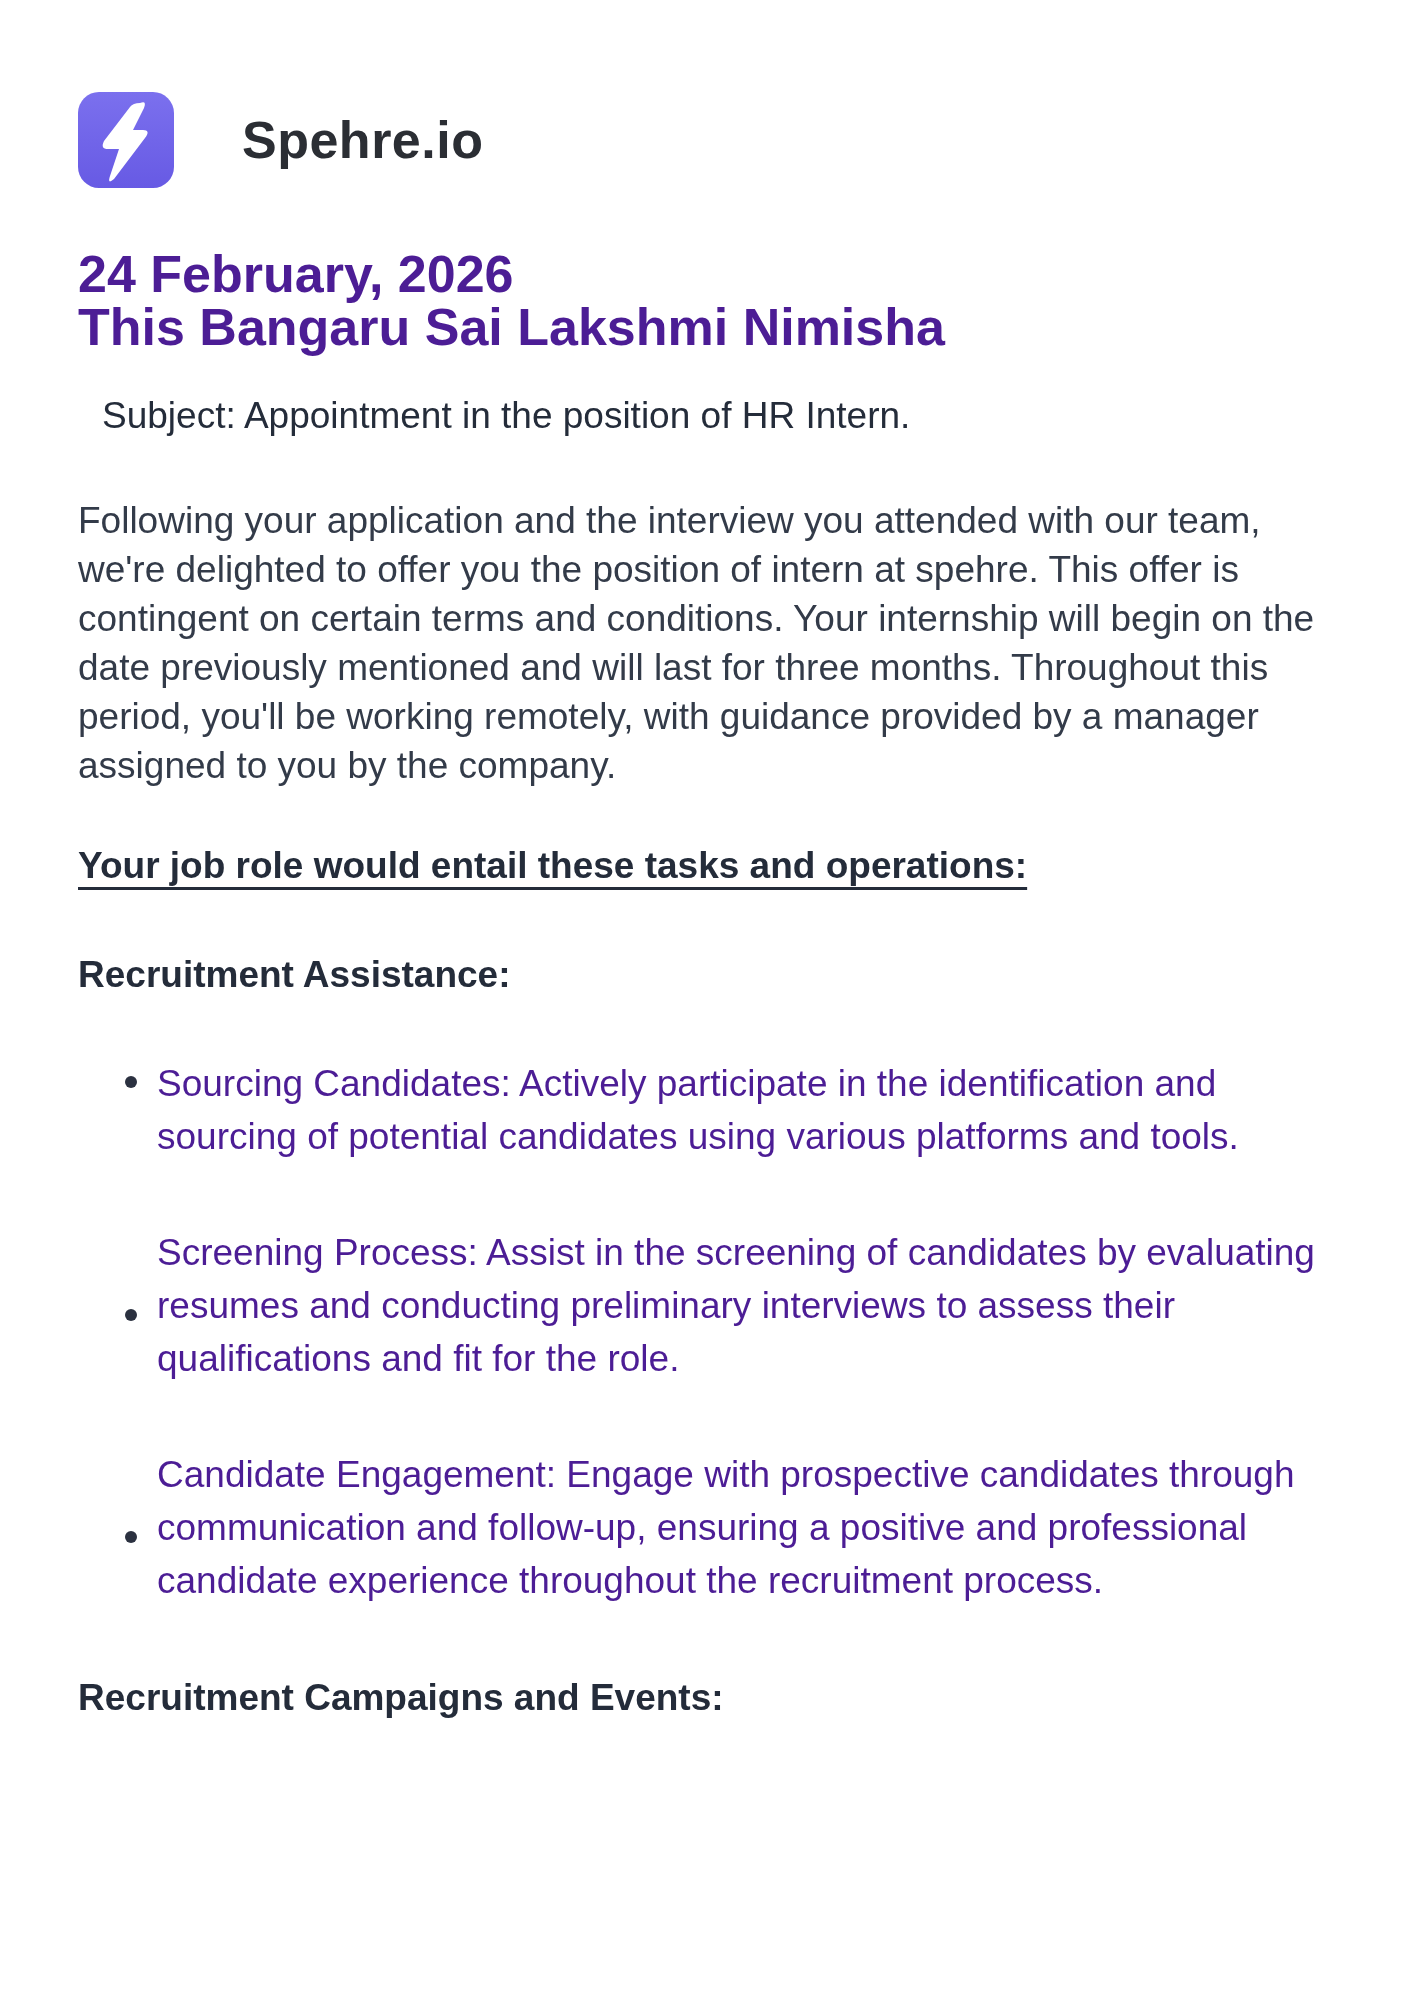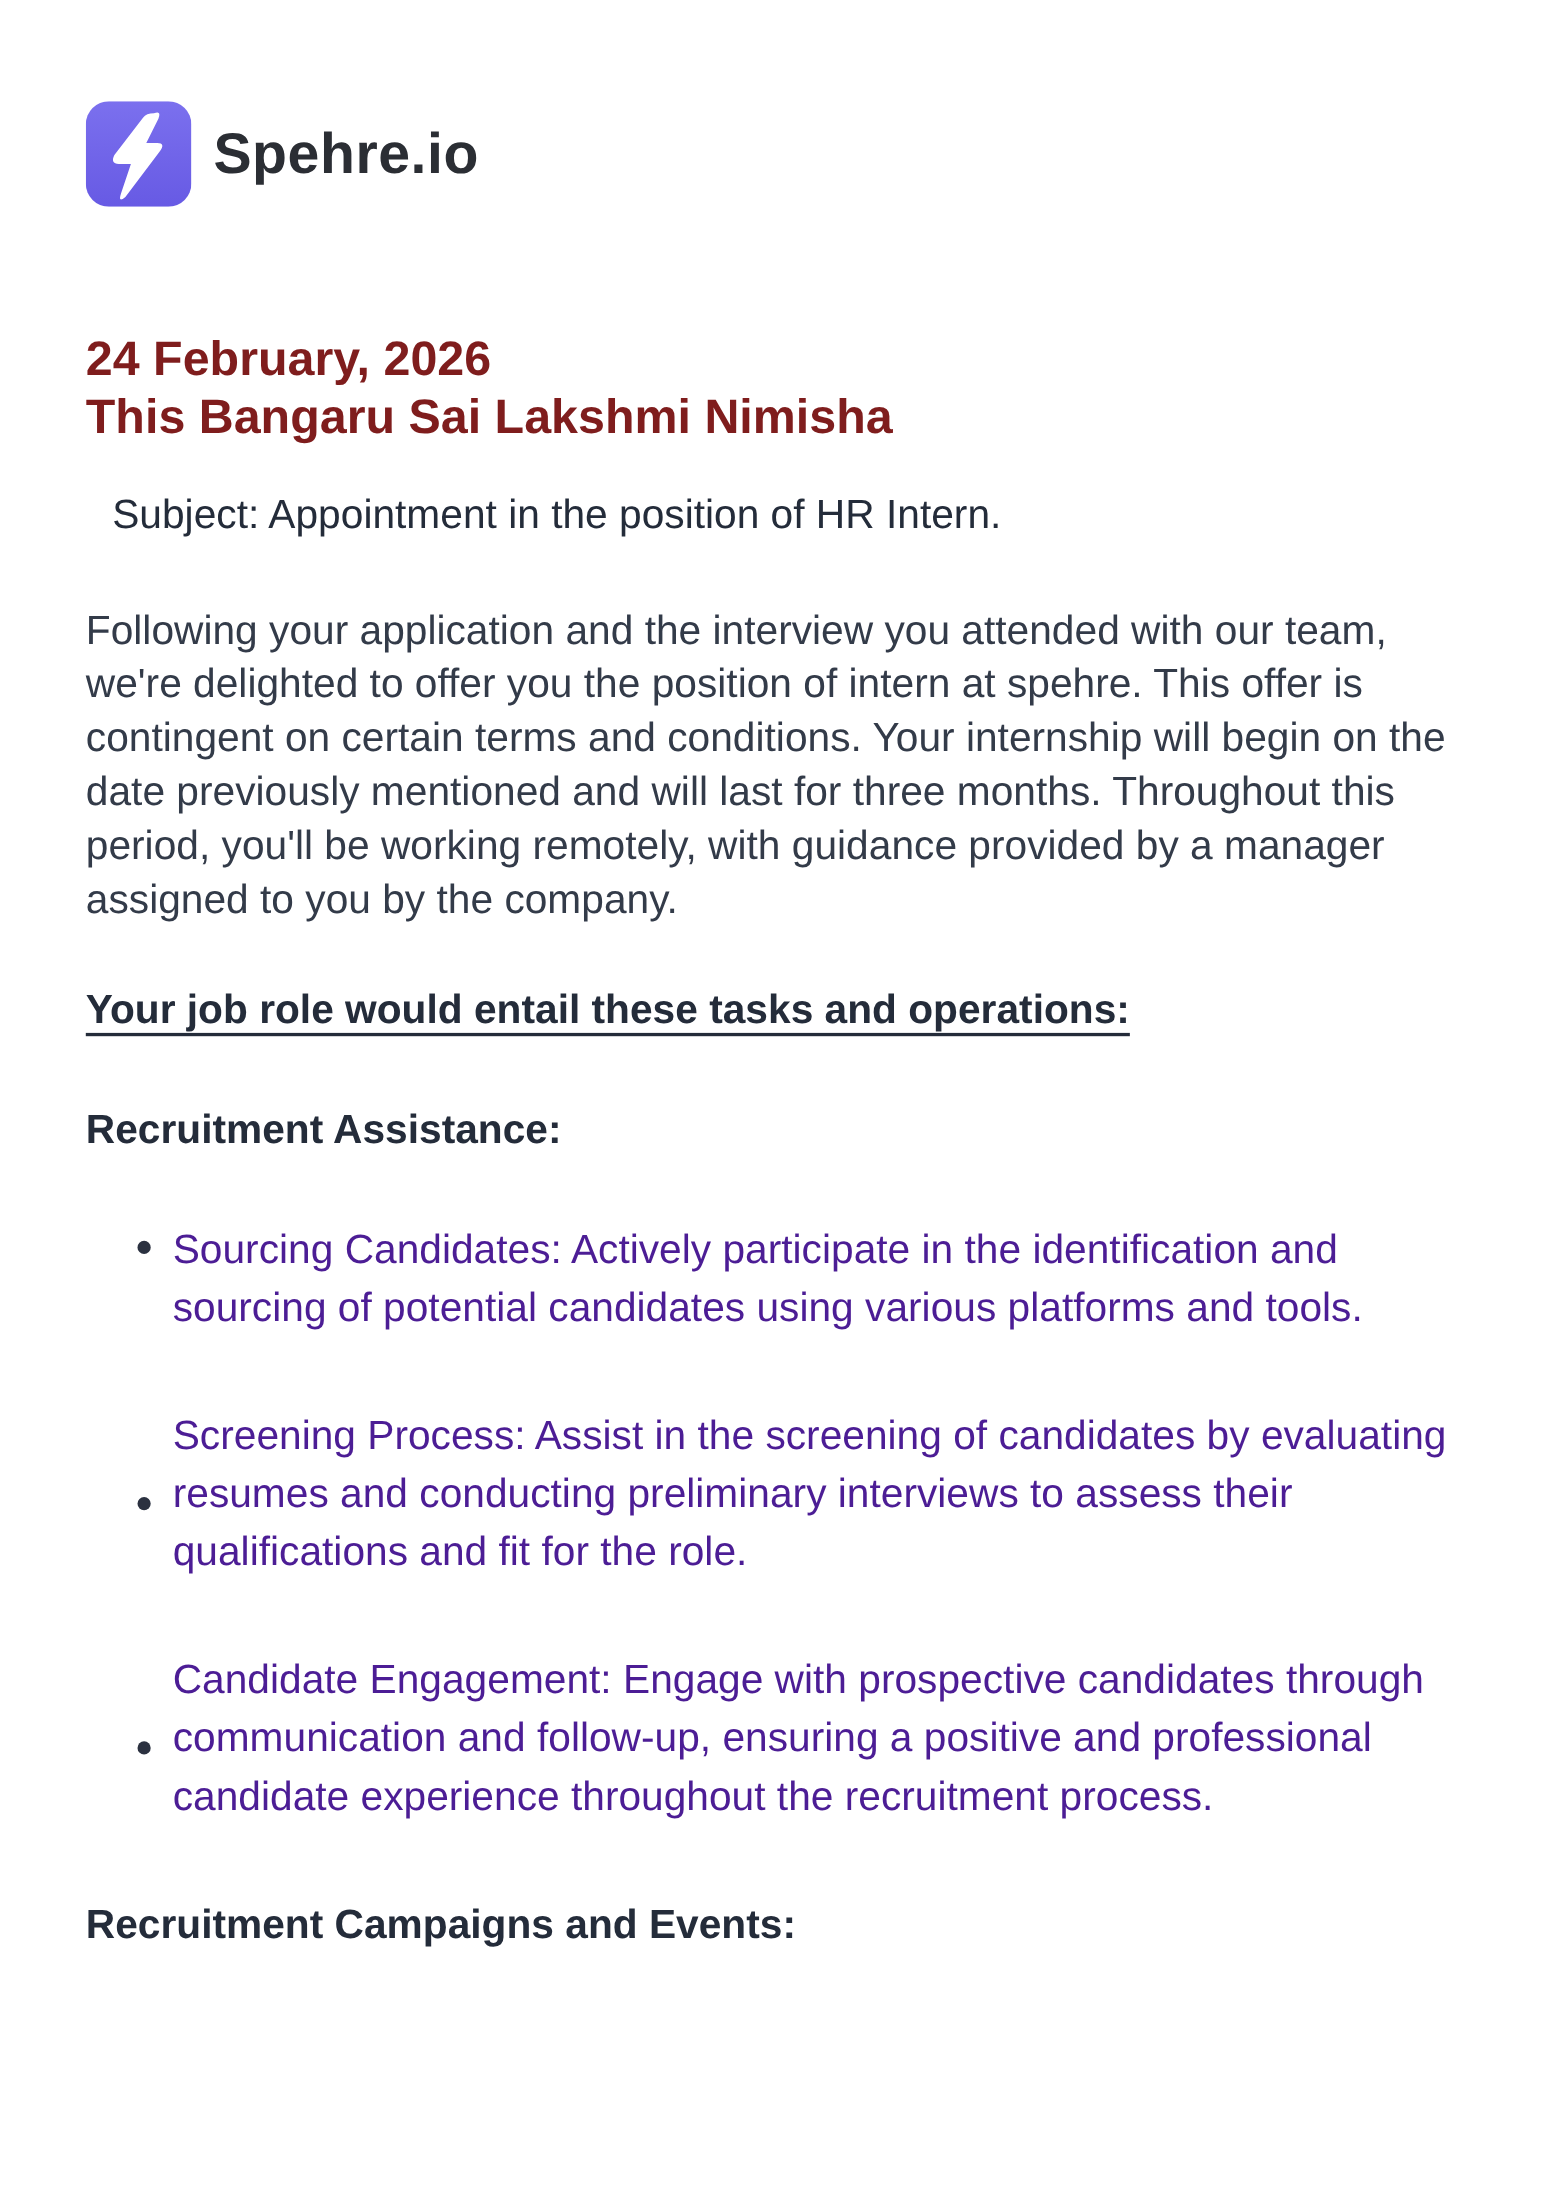--- a/index.html
+++ b/index.html
@@ -17,40 +17,41 @@
   }
   .content {
     width: 1268px;
     margin-left: 78px;
   }
   
   .logo-row {
     display: flex;
     align-items: center;
     padding-top: 92px;
+    gap: 48px;
   }
   .logo-icon {
     width: 96px;
     height: 96px;
     flex: 0 0 96px;
   }
   .logo-text {
     margin-left: 20px;
     font-size: 52px;
     font-weight: bold;
     color: #2b2e34;
     letter-spacing: 0.5px;
   }
   
   .date-block {
-    margin-top: 112px;
-    font-size: 44px;
+    margin-top: 60px;
+    font-size: 52px;
     font-weight: bold;
     line-height: 53px;
-    color: #7f1d1d;
+    color: #4c1d95;
   }
   
   .subject {
     margin-top: 37px;
     font-size: 37px;
     font-weight: normal;
     line-height: 49px;
     color: #242c3a;
     margin-left: 24px;
   }

